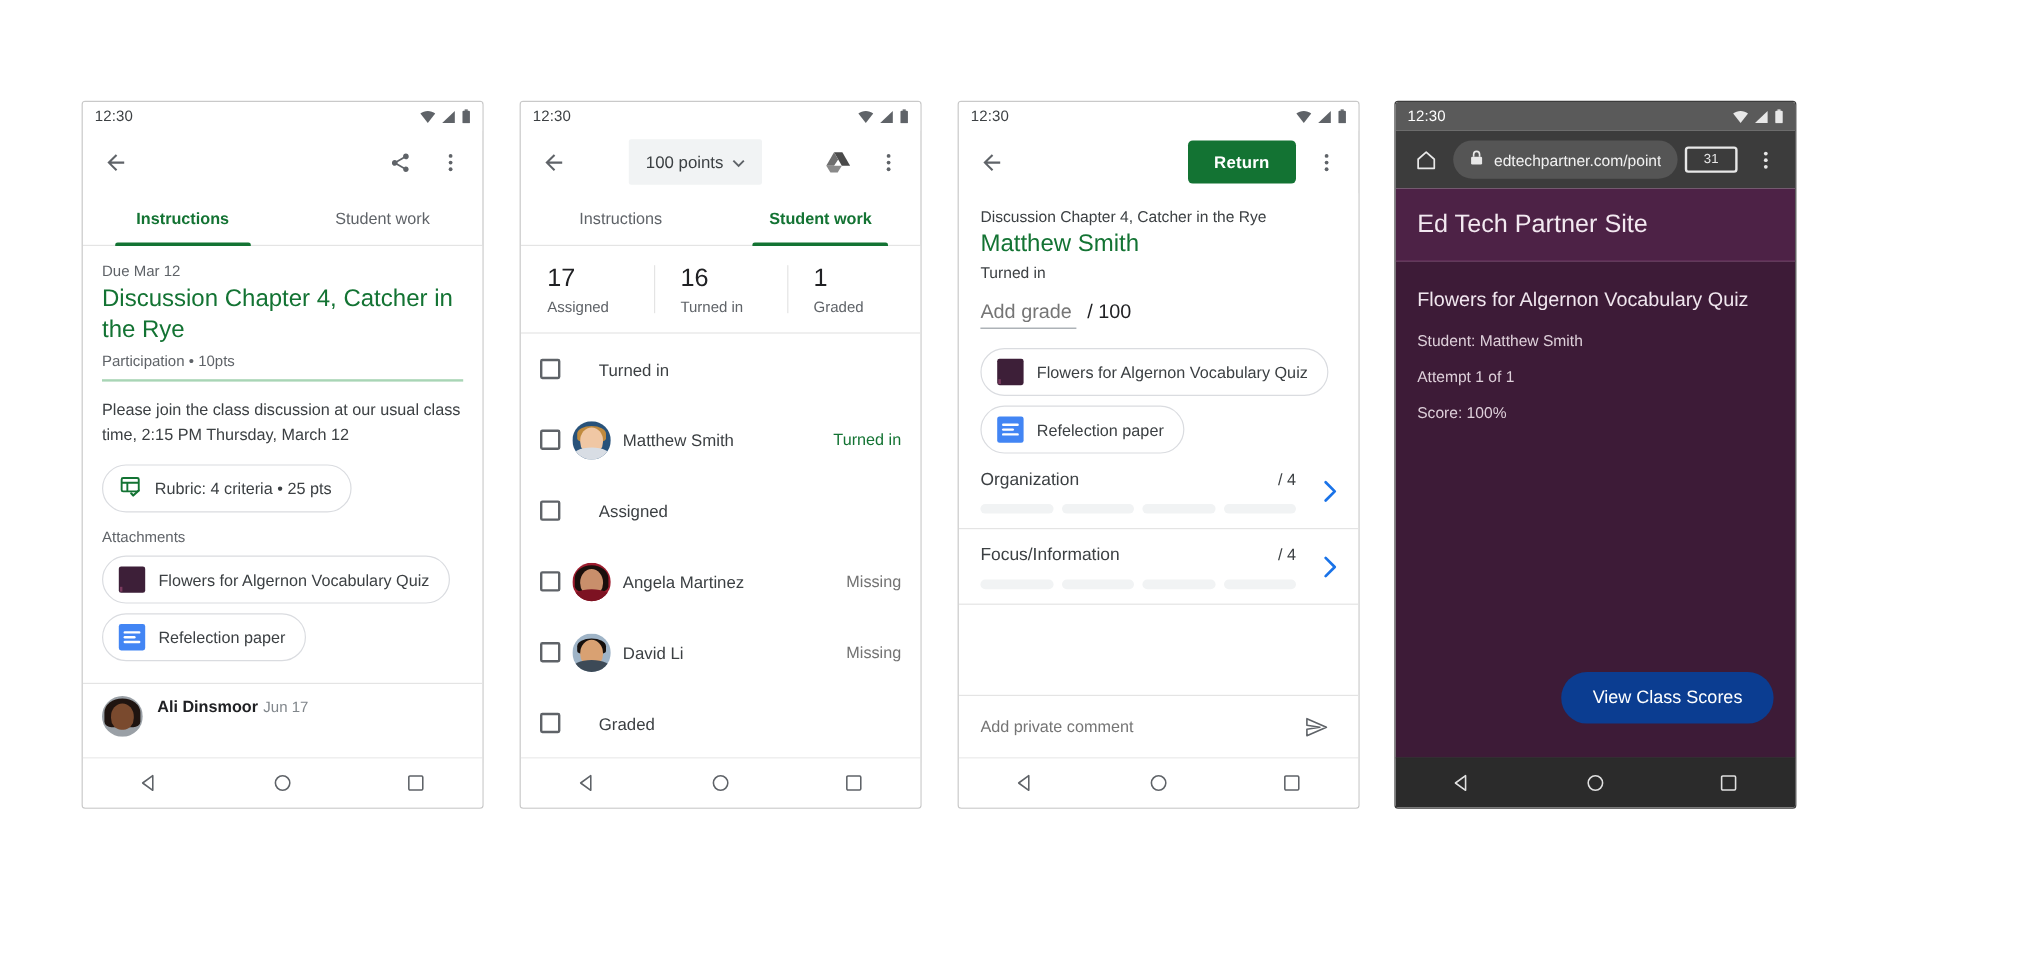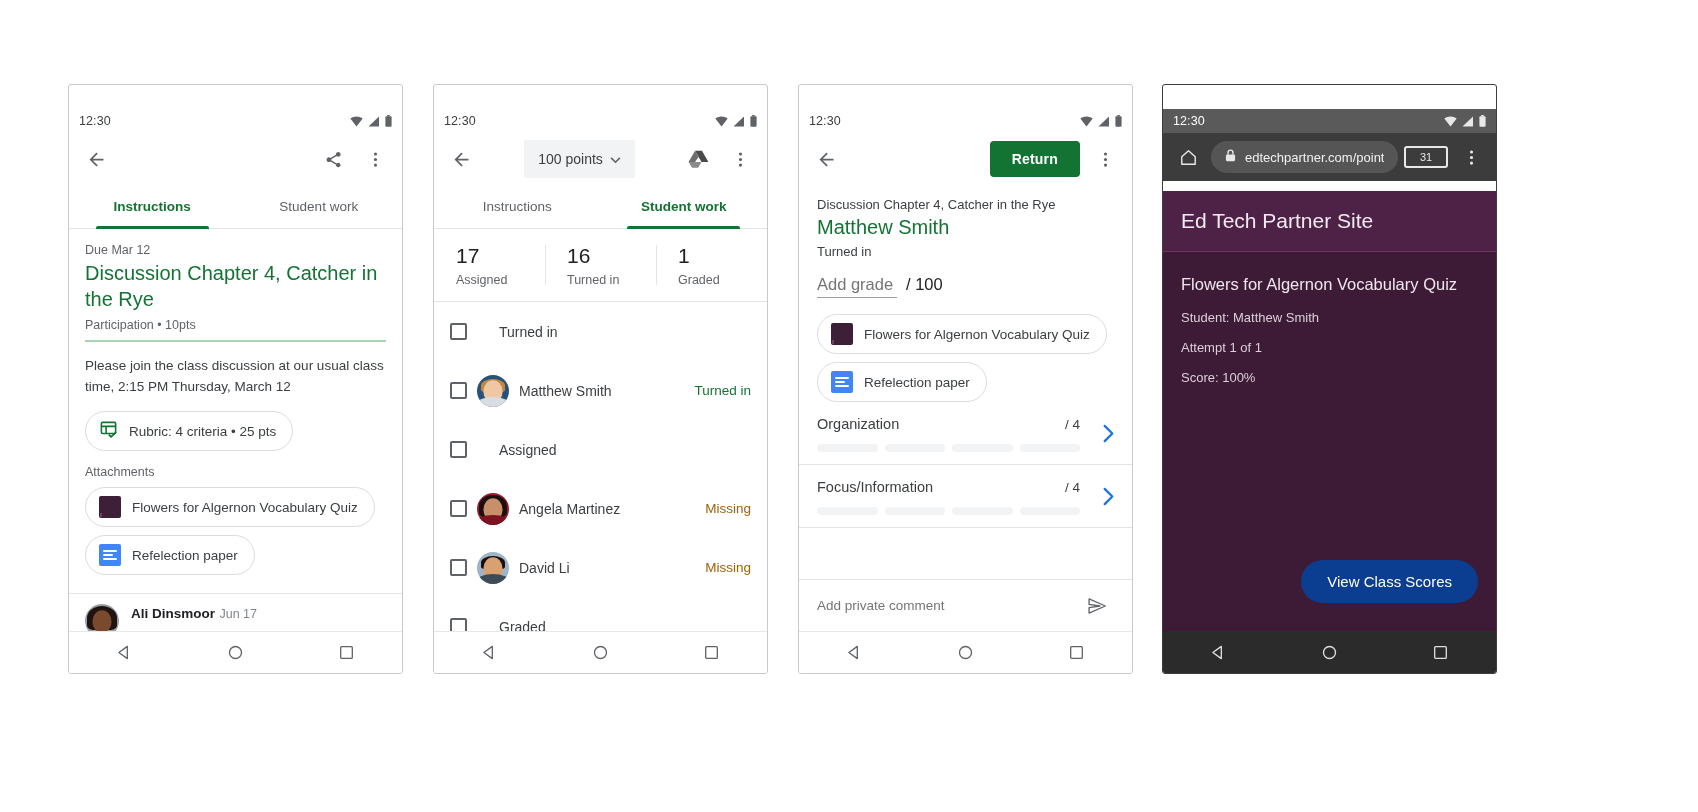--- a/index.html
+++ b/index.html
@@ -35,21 +35,20 @@
   #phone4 { left: 1162px; border-color: #3c3c3c; }
 
   
   .statusbar {
     height: 24px;
     display: flex;
     align-items: center;
     padding: 0 10px;
     flex: none;
     background: #fff;
-    margin-top: 24px;
   }
   .statusbar.dark { background: #5a5a5a; }
   .status-time {
     font-size: 12.5px;
     color: #3c4043;
     letter-spacing: .1px;
   }
   .statusbar.dark .status-time { color: #fff; }
   .status-icons {
     margin-left: auto;
@@ -324,21 +323,21 @@
     background: #fff;
   }
   .row-avatar-slot { width: 52px; display:flex; justify-content:center; flex:none; }
   .row-label {
     font-size: 14px; color: #3c4043;
     margin-left: 32px;
   }
   .student-row .row-label { margin-left: 0; }
   .row-status { margin-left: auto; font-size: 13.5px; }
   .st-turned { color: #137333; }
-  .st-missing { color: #a16207; }
+  .st-missing { color: #737373; }
 
   
   .p3-pad { padding: 12px 18px 0 18px; }
   .p3-assign { font-size: 13px; color: #3c4043; }
   .p3-student {
     font-size: 20px; color: #137333;
     margin-top: 4px; font-weight: normal;
   }
   .p3-state { font-size: 13px; color: #3c4043; margin-top: 5px; }
   .grade-row {
@@ -421,21 +420,20 @@
     border-radius: 3px;
     display: flex; align-items: center; justify-content: center;
     font-size: 11px; color: #e8e8e8; flex:none;
     cursor: pointer;
   }
   .site-header {
     background: #4d2246;
     padding: 18px 18px;
     flex: none;
     border-bottom: 1px solid #6b3560;
-    margin-top: 10px;
   }
   .site-title { font-size: 21px; color: #f3e9f1; font-weight: normal; }
   .site-content {
     background: #3d1b37;
     flex: 1 1 auto;
     padding: 22px 18px 0 18px;
     position: relative;
     overflow: hidden;
   }
   .quiz-title { font-size: 16.5px; color: #f0e6ee; line-height: 1.3; }

